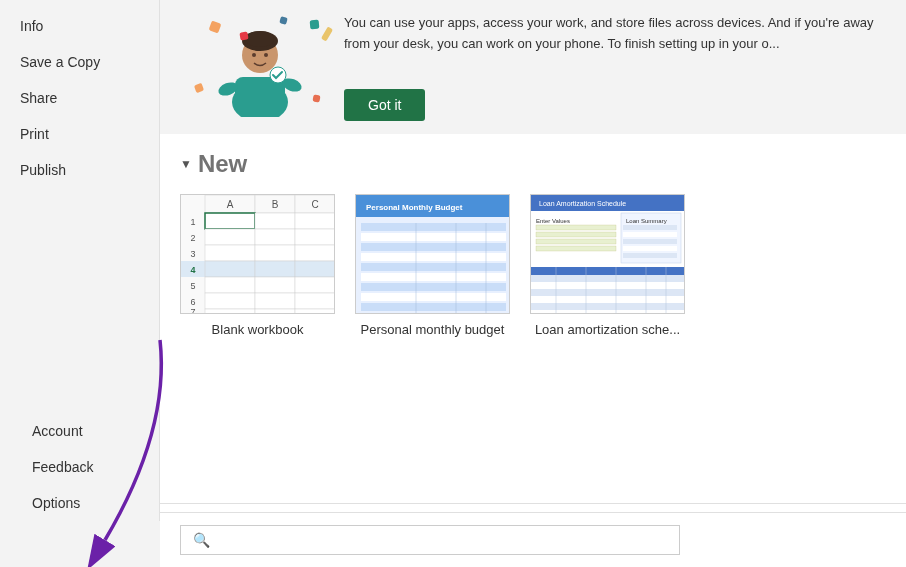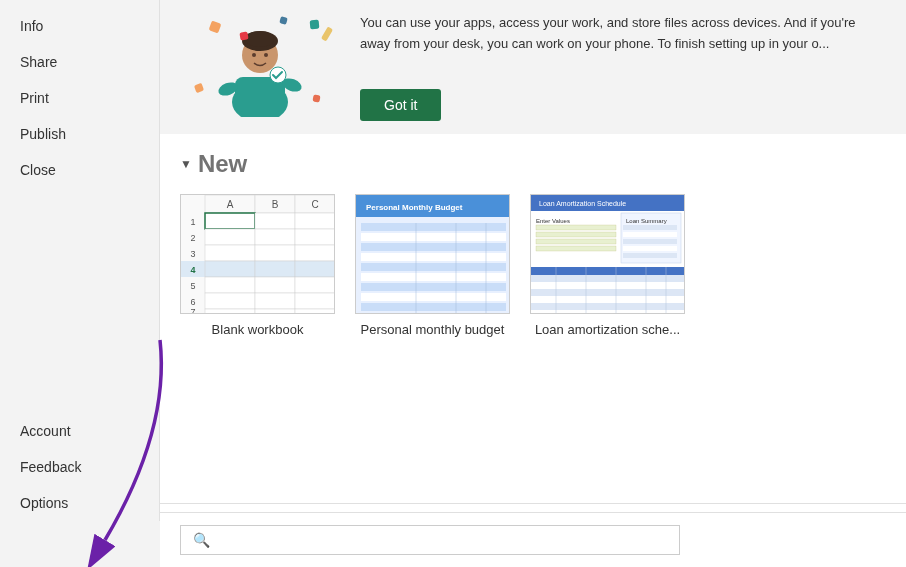--- a/index.html
+++ b/index.html
@@ -30,39 +30,40 @@
       font-size: 14px;
       color: #333;
       white-space: nowrap;
     }
 
     .sidebar-spacer {
       flex: 1;
     }
 
     .sidebar-bottom {
+      margin-left: 12px;
     }
 
     
     .main-content {
       flex: 1;
       background: #fff;
       overflow: hidden;
       display: flex;
       flex-direction: column;
       position: relative;
     }
 
     
     .banner {
       background: #f3f3f3;
       padding: 12px 20px 12px 20px;
       display: flex;
       align-items: center;
-      gap: 20px;
+      gap: 4px;
       min-height: 130px;
       position: relative;
       overflow: hidden;
     }
 
     .banner-illustration {
       width: 160px;
       min-width: 160px;
       height: 110px;
       display: flex;
@@ -203,24 +204,24 @@
       background: #e0e0e0;
       margin: 8px 0;
     }
   </style>
 </head>
 <body>
 
 <div class="sidebar">
   <div id="sidebar-top">
   <div class="sidebar-item">Info</div>
+      <div class="sidebar-item">Save a Copy</div>
       <div class="sidebar-item">Share</div>
       <div class="sidebar-item">Print</div>
       <div class="sidebar-item">Publish</div>
-      <div class="sidebar-item">Close</div>
     </div>
   <div class="sidebar-spacer"></div>
   <div class="sidebar-bottom" id="sidebar-bottom">
   <div class="sidebar-item">Account</div>
       <div class="sidebar-item">Feedback</div>
       <div class="sidebar-item">Options</div>
     </div>
 </div>
 
 <div class="main-content">

